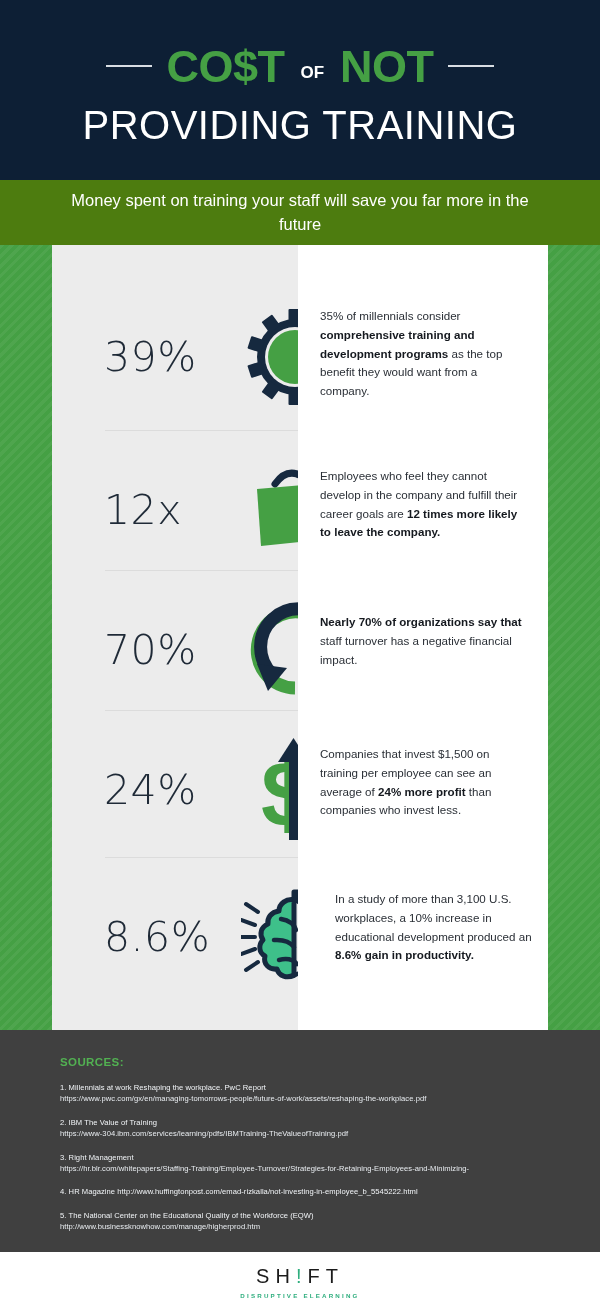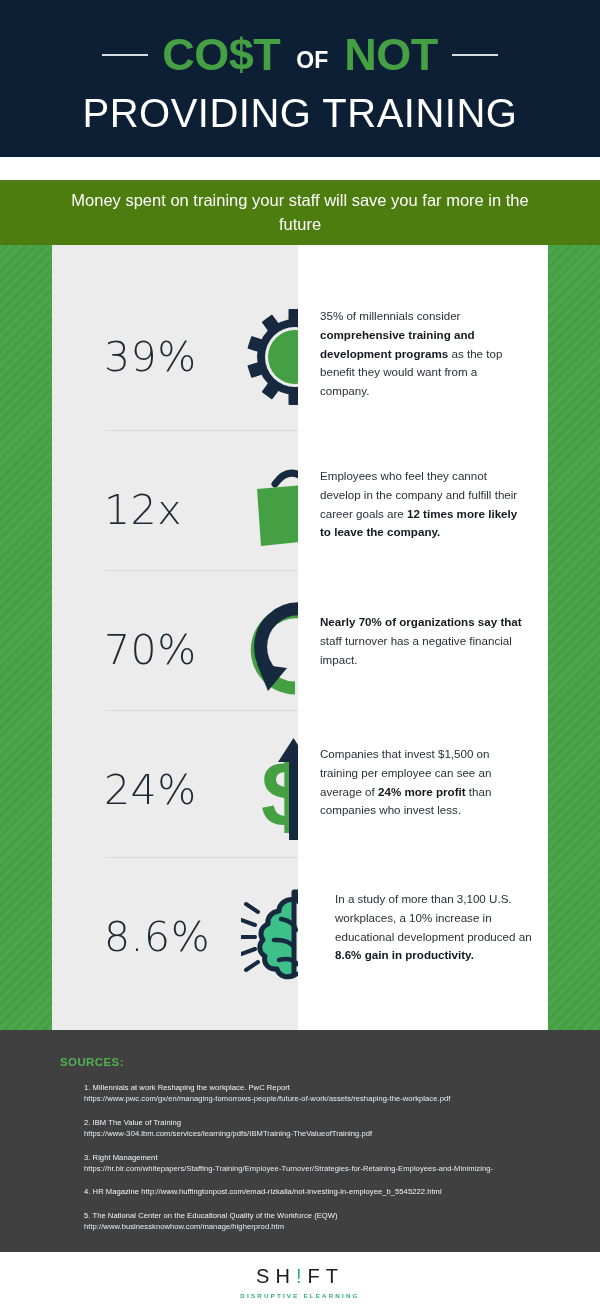--- a/index.html
+++ b/index.html
@@ -14,21 +14,21 @@
     position: relative;
     width: 600px;
     height: 1312px;
     background: #ffffff;
   }
 
   
   .header {
     position: absolute;
     left: 0; top: 0;
-    width: 600px; height: 157px;
+    width: 600px; height: 180px;
     background: #0d1f35;
     display: flex;
     flex-direction: column;
     align-items: center;
     justify-content: center;
   }
   .title-row-1 {
     display: flex;
     align-items: center;
     justify-content: center;
@@ -44,21 +44,21 @@
   }
   .t-green {
     font-size: 45px;
     font-weight: bold;
     color: #45a044;
     letter-spacing: -0.5px;
     line-height: 1;
     white-space: pre;
   }
   .t-of {
-    font-size: 23px;
+    font-size: 17px;
     font-weight: bold;
     color: #ffffff;
     letter-spacing: 0px;
     line-height: 1;
     position: relative;
     top: 6px;
     margin: 0 2px;
   }
   .title-row-2 {
     font-size: 40px;
@@ -191,21 +191,21 @@
     background: #404040;
     padding: 26px 60px 0 60px;
   }
   .sources-title {
     color: #52b152;
     font-size: 11.5px;
     font-weight: bold;
     letter-spacing: 0.4px;
     margin-bottom: 14px;
   }
-  .src-item { margin-bottom: 12px; margin-left: 24px; }
+  .src-item { margin-bottom: 12px; }
   .src-line {
     color: #e9edf1;
     font-size: 7.6px;
     line-height: 1.5;
     letter-spacing: 0.05px;
     word-break: break-all;
   }
   .src-line.first { color: #f2f5f8; }
 
   

